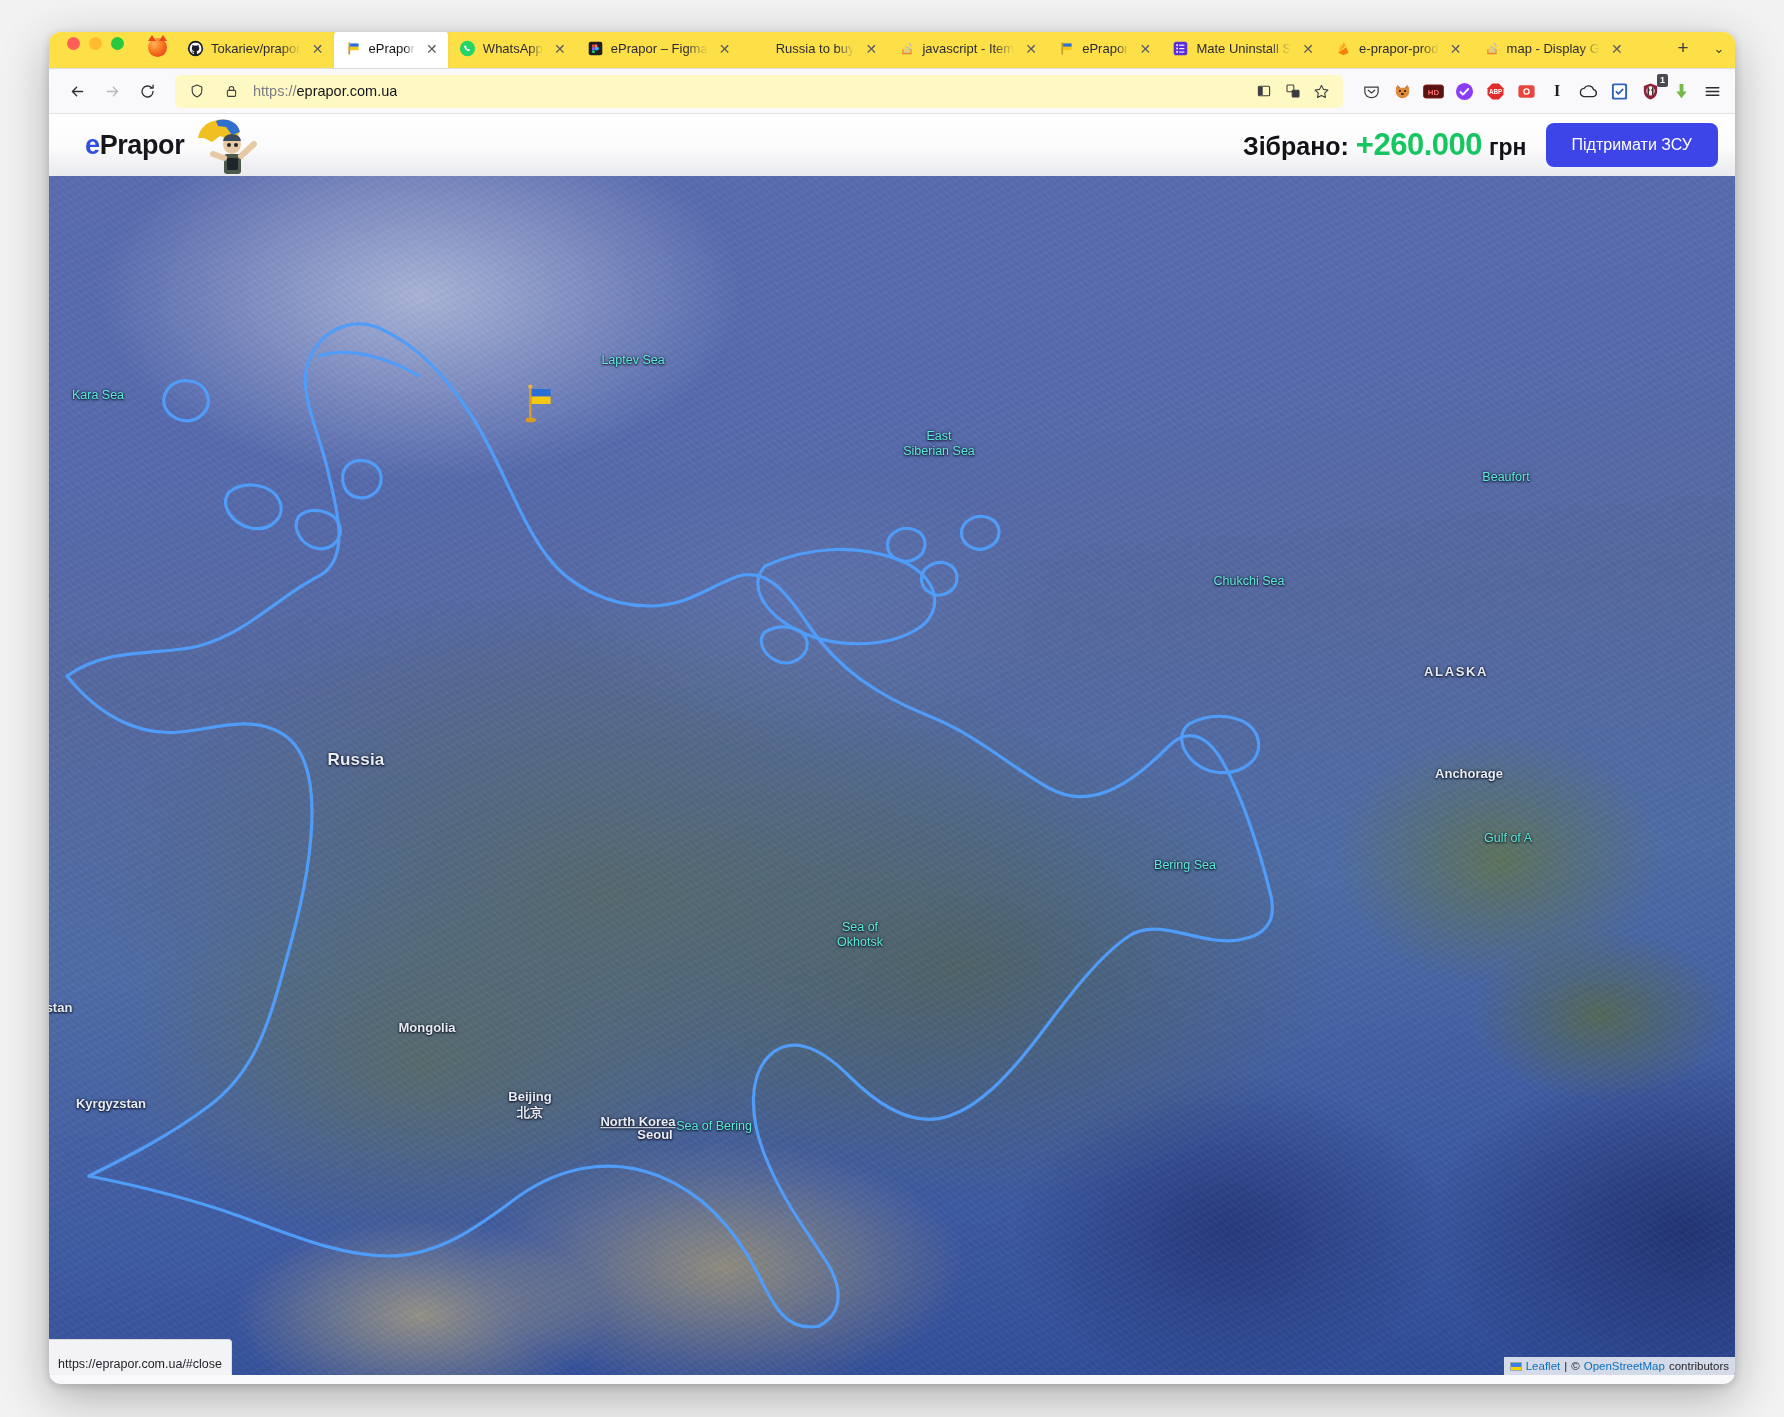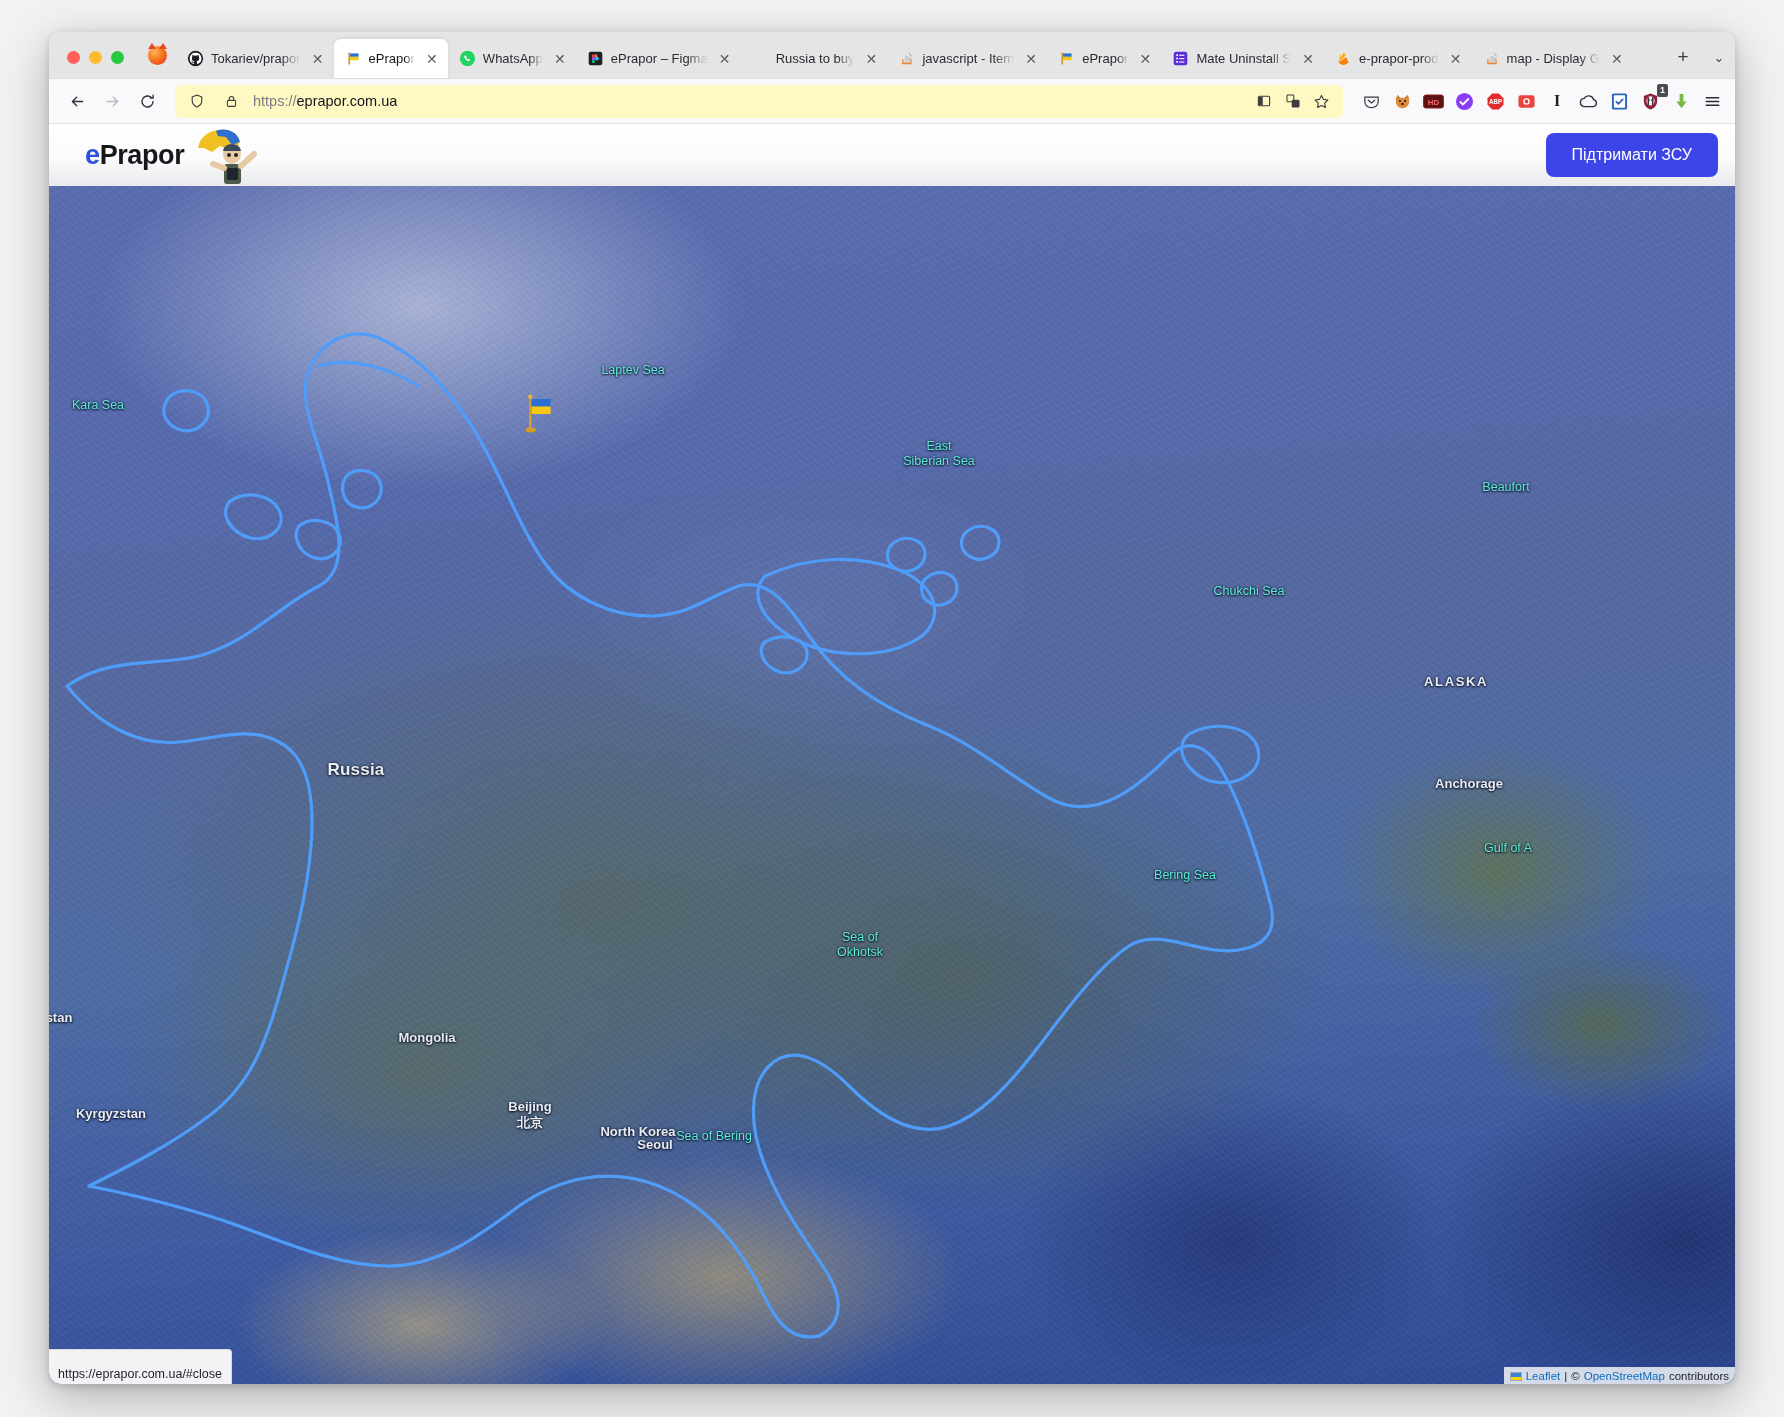--- a/index.html
+++ b/index.html
@@ -23,25 +23,24 @@
     width: 1686px; height: 1352px;
     background: #f9f9fb;
     border-radius: 12px;
     box-shadow: 0 14px 48px rgba(0,0,0,0.28), 0 2px 8px rgba(0,0,0,0.16);
     overflow: hidden;
   }
 
   
   .tabstrip {
     position: relative;
-    height: 47px;
-    background: #e5e5e5;
+    height: 37px;
+    background: #fde047;
     border-bottom: 1px solid #dededf;
     display: flex;
-    align-items: flex-end;
     padding-left: 8px;
   }
   .traffic {
     display: flex; align-items: center; gap: 9px;
     padding: 0 14px 14px 10px;
   }
   .dot { width: 13px; height: 13px; border-radius: 50%; }
   .dot.red { background: #ff5f57; }
   .dot.yellow { background: #febc2e; }
   .dot.green { background: #28c840; }
@@ -549,20 +548,21 @@
             <circle cx="43" cy="31" r="2" fill="#20242c"></circle>
             <circle cx="50" cy="31" r="2" fill="#20242c"></circle>
             <rect x="38" y="40" width="17" height="20" rx="3" fill="#4b5a4a"></rect>
             <rect x="41" y="44" width="11" height="12" rx="1.5" fill="#20242c"></rect>
             <path d="M55 42 L68 30" stroke="#e7c9a4" stroke-width="6" stroke-linecap="round"></path>
             <path d="M38 44 L27 40" stroke="#e7c9a4" stroke-width="6" stroke-linecap="round"></path>
           </svg>
         </div>
       </div>
       <div class="header-right">
+        <div class="raised"><span>Зібрано:</span> <span class="amount">+260.000</span> <span class="uah">грн</span></div>
         <div class="cta">Підтримати ЗСУ</div>
       </div>
     </div>
 
     <div class="mapwrap">
       <div class="map"></div>
       <div class="maptex"></div>
 
       <svg class="borderline" viewBox="0 0 1686 1199" preserveAspectRatio="none">
         <g fill="none" stroke="#4f9cf9" stroke-width="3.2" stroke-linejoin="round" stroke-linecap="round">
@@ -595,21 +595,21 @@
           <div class="maplabel city" style="left: 1420px; top: 598px; transform: translate(-50%, -50%);">Anchorage</div>
           <div class="maplabel sea" style="left: 1136px; top: 689px; transform: translate(-50%, -50%);">Bering Sea</div>
           <div class="maplabel sea" style="left: 811px; top: 759px; transform: translate(-50%, -50%);">Sea of
 Okhotsk</div>
           <div class="maplabel sea" style="left: 1459px; top: 662px; transform: translate(-50%, -50%);">Gulf of A</div>
           <div class="maplabel city" style="left: 10px; top: 832px; transform: translate(-50%, -50%);">stan</div>
           <div class="maplabel city" style="left: 348px; top: 852px; transform: translate(-50%, -50%); margin-left: 30px;">Mongolia</div>
           <div class="maplabel city" style="left: 62px; top: 928px; transform: translate(-50%, -50%);">Kyrgyzstan</div>
           <div class="maplabel city" style="left: 481px; top: 929px; transform: translate(-50%, -50%);">Beijing
 北京</div>
-          <div class="maplabel city" style="left: 589px; top: 946px; transform: translate(-50%, -50%);">North Korea</div>
+          <div class="maplabel city" style="left: 589px; top: 946px; transform: translate(-50%, -50%); text-decoration: underline;">North Korea</div>
           <div class="maplabel city" style="left: 606px; top: 959px; transform: translate(-50%, -50%);">Seoul</div>
           <div class="maplabel sea" style="left: 665px; top: 950px; transform: translate(-50%, -50%);">Sea of Bering</div>
         </div>
 
       <div class="flagmarker" id="flagmarker" style="left: 477px; top: 207px;">
         <svg width="30" height="42" viewBox="0 0 30 42">
           <rect x="3" y="4" width="2.6" height="32" fill="#d79a25"></rect>
           <circle cx="4.3" cy="3.6" r="2.2" fill="#e7b33d"></circle>
           <ellipse cx="4.3" cy="37" rx="6" ry="2.6" fill="#d79a25"></ellipse>
           <rect x="5.6" y="6" width="19" height="7.5" fill="#2a6fd6"></rect>

